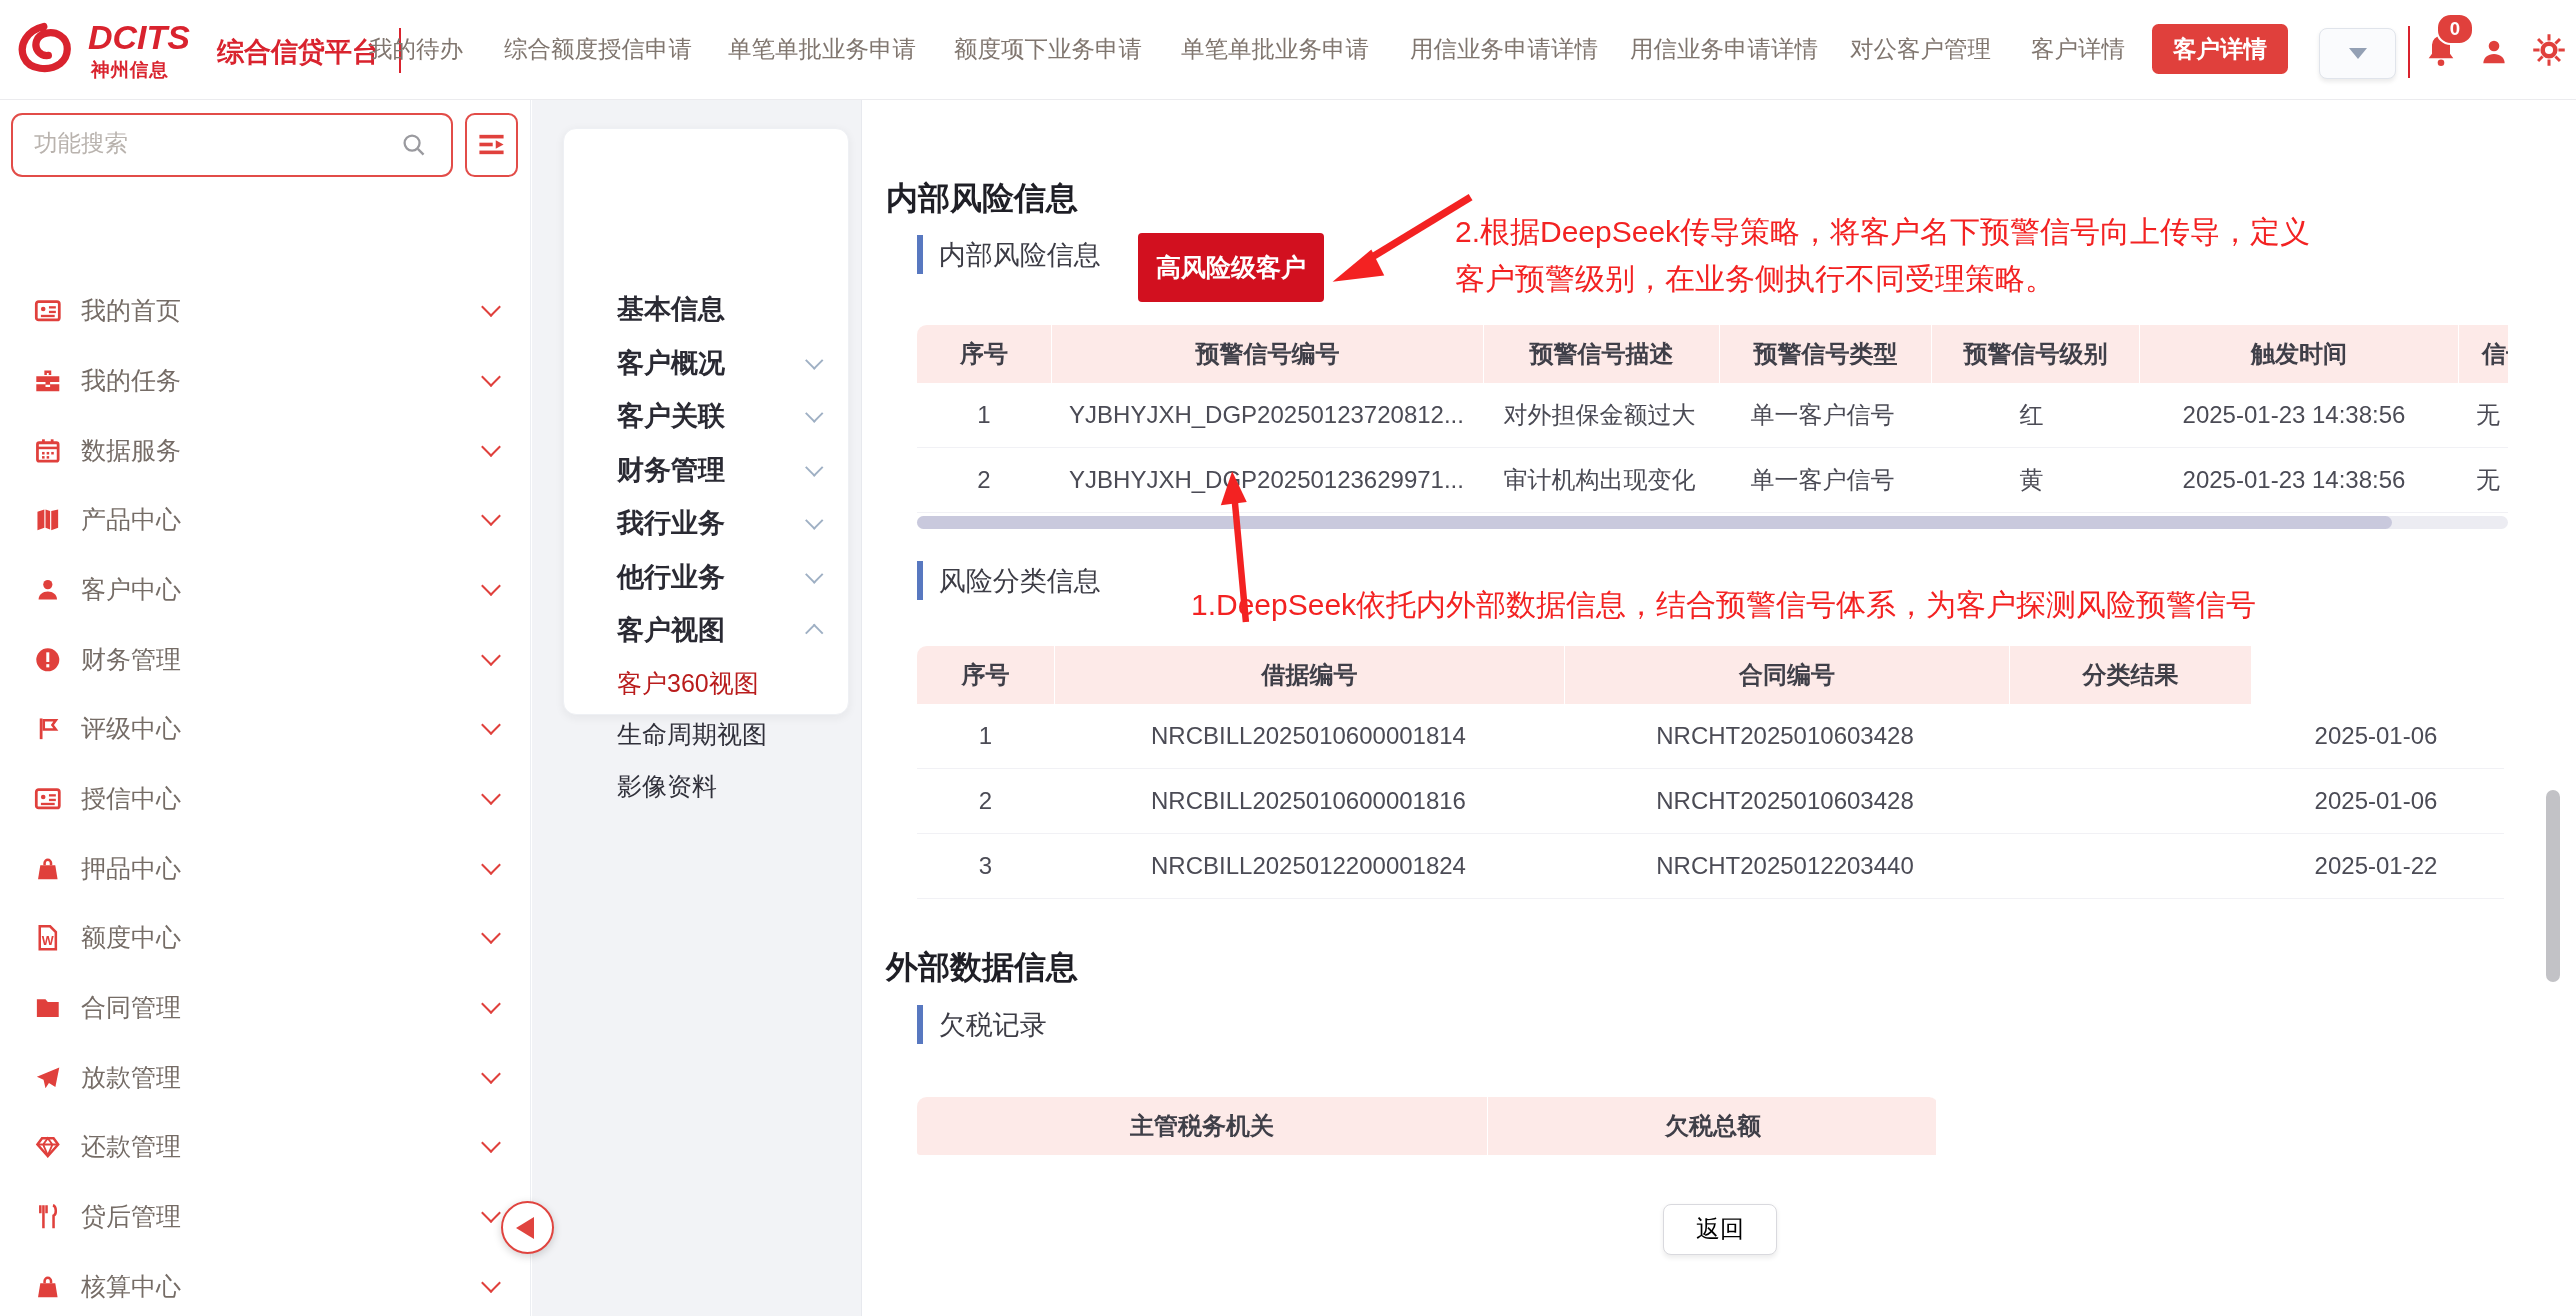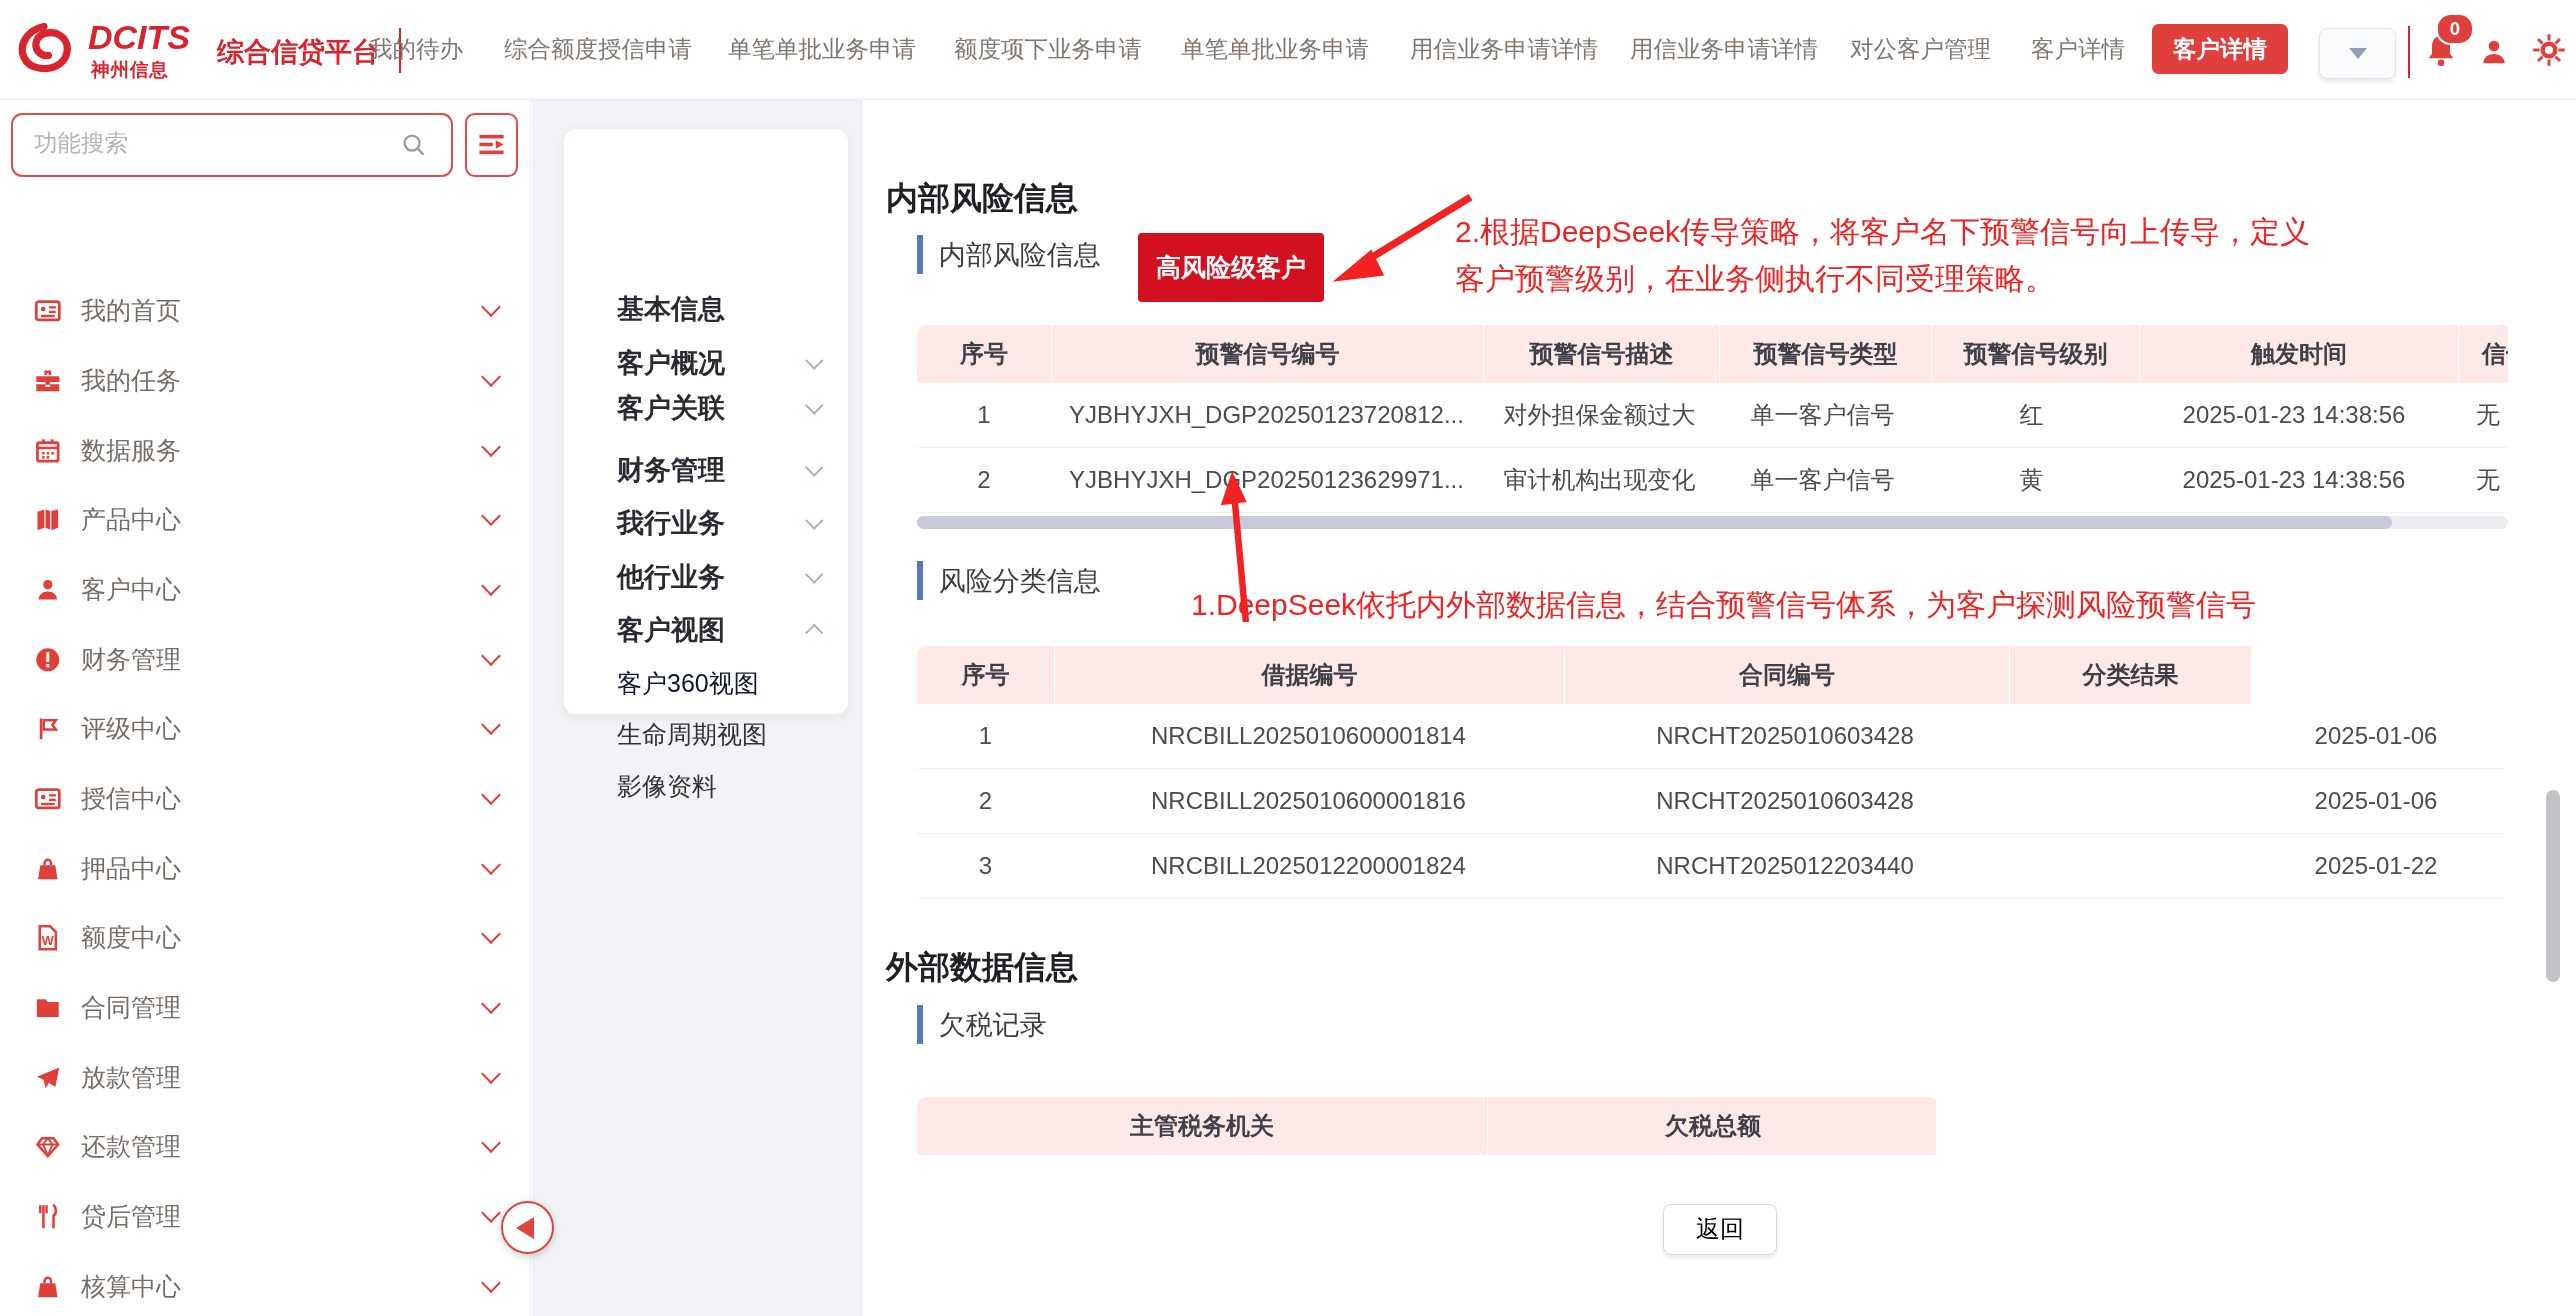--- a/index.html
+++ b/index.html
@@ -311,42 +311,42 @@
     </div>
 
   <div id="submenu">
     <div class="sub-item" style="top:157px">
         <span class="t">基本信息</span>
       </div>
     <div class="sub-item" style="top:211px">
         <span class="t">客户概况</span>
         <span class="chev-g"></span>
       </div>
-    <div class="sub-item" style="top:256px">
+    <div class="sub-item" style="top:264px">
         <span class="t">客户关联</span>
         <span class="chev-g"></span>
       </div>
     <div class="sub-item" style="top:318px">
         <span class="t">财务管理</span>
         <span class="chev-g"></span>
       </div>
     <div class="sub-item" style="top:371px">
         <span class="t">我行业务</span>
         <span class="chev-g"></span>
       </div>
     <div class="sub-item" style="top:425px">
         <span class="t">他行业务</span>
         <span class="chev-g"></span>
       </div>
     <div class="sub-item" style="top:478px">
         <span class="t">客户视图</span>
         <span class="chev-g up"></span>
       </div>
     <div class="sub-item" style="top:532px">
-        <span class="t2" style="color:#0f172a">客户360视图</span>
+        <span class="t2" style="color:#b91c1c">客户360视图</span>
       </div>
     <div class="sub-item" style="top:583px">
         <span class="t2">生命周期视图</span>
       </div>
     <div class="sub-item" style="top:635px">
         <span class="t2">影像资料</span>
       </div>
   </div>
 
   <div id="main"></div>

